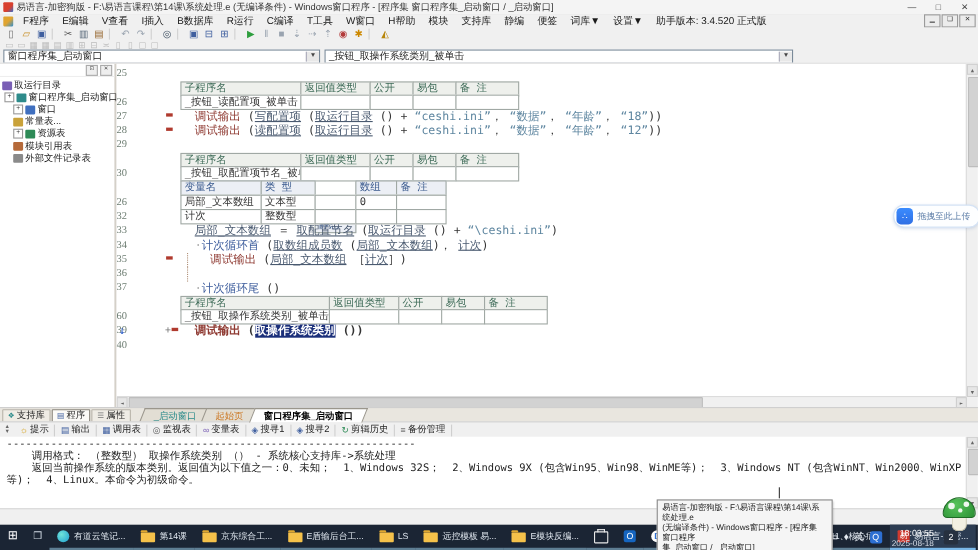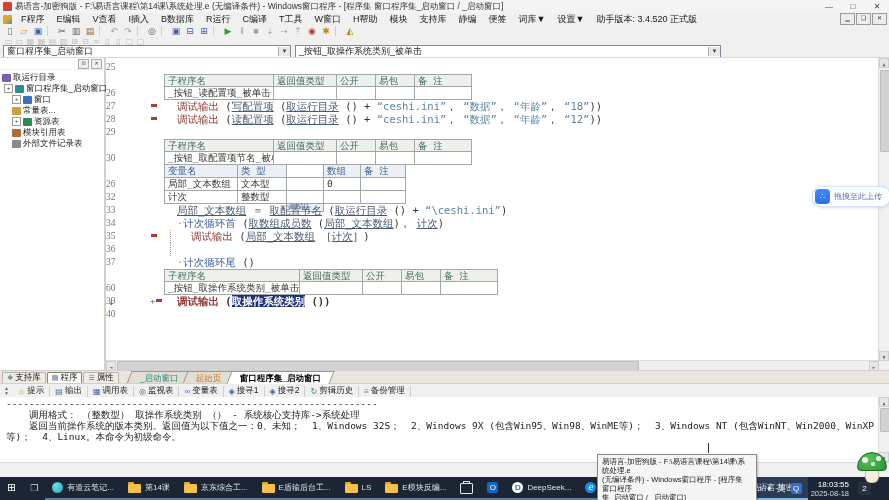--- a/index.html
+++ b/index.html
@@ -475,20 +475,24 @@
       <div class="tb-item">
         <span class="tbi tbi-folder"></span>
         <span class="tb-label">E盾输后台工...</span>
       </div>
       <div class="tb-item">
         <span class="tbi tbi-folder"></span>
         <span class="tb-label">LS</span>
       </div>
       <div class="tb-item">
         <span class="tbi tbi-folder"></span>
+        <span class="tb-label">远控模板 易...</span>
+      </div>
+      <div class="tb-item">
+        <span class="tbi tbi-folder"></span>
         <span class="tb-label">E模块反编...</span>
       </div>
       <div class="tb-item">
         <span class="tbi tbi-store"></span>
       </div>
       <div class="tb-item">
         <span class="tbi tbi-outlook">O</span>
       </div>
       <div class="tb-item">
         <span class="tbi tbi-deepseek">D</span>

